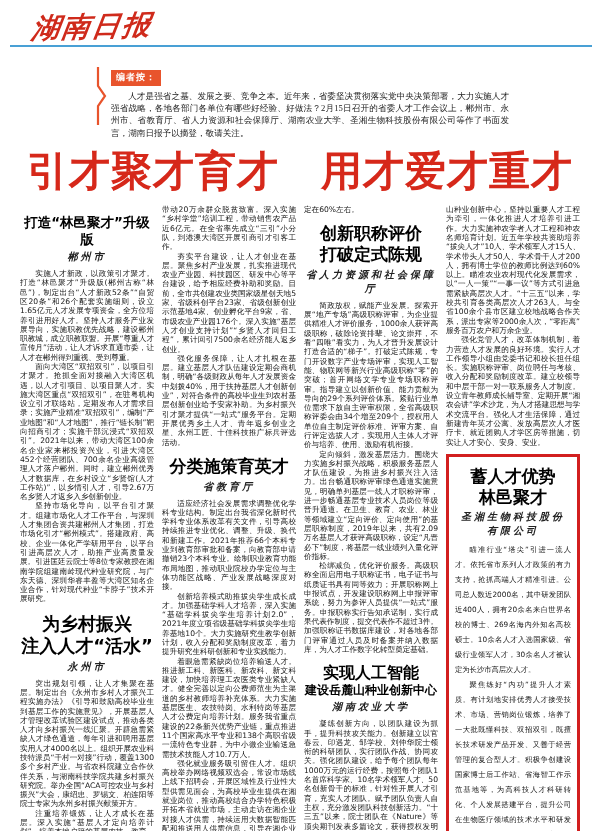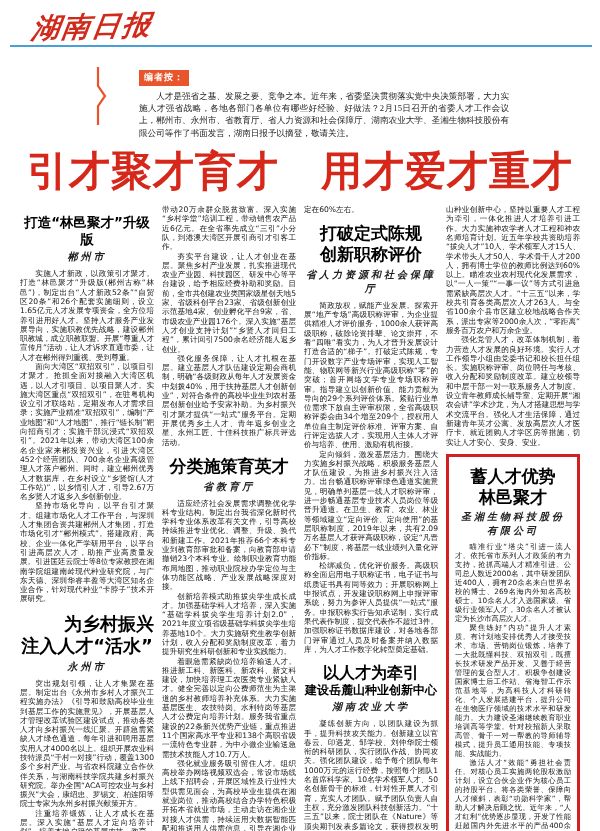--- a/index.html
+++ b/index.html
@@ -11,21 +11,21 @@
   
   .masthead{height:36px;padding-left:32px;}
   .logo{display:inline-block;font-family:"DejaVu Serif","Liberation Serif",serif;
         font-style:italic;font-weight:bold;font-size:28px;color:#cf2a1b;
         transform:skewX(-10deg) rotate(-2deg);letter-spacing:2px;}
   .blue-rule{height:2px;background:#49a0d5;margin:1px 8px 0 10px;}
 
   
   .editor-note{display:flex;margin:18px 0 0 95px;width:414px;}
   .note-bracket{flex:0 0 12px;margin-right:4px;padding-top:2px;}
-  .note-body{flex:1;margin-left:28px;}
+  .note-body{flex:1;}
   .note-label{display:inline-block;background:#e8542c;color:#ffffff;font-size:9px;
               font-weight:bold;padding:1px 5px 2px;letter-spacing:1px;}
   .note-text{margin:4px 0 0;font-family:Liberation Serif, serif;
              font-size:8.6px;line-height:12.2px;text-align:justify;text-indent:2em;color:#222;}
 
   
   .headline{margin:10px 12px 0;text-align:center;font-size:41px;font-weight:bold;
             color:#d6281a;letter-spacing:1px;line-height:1.08;}
 
   
@@ -37,21 +37,21 @@
   .body-para.cont{text-indent:0;}
 
   .sec-head{text-align:center;margin:9px 0 5px;}
   .sec-head-line{font-size:16px;font-weight:bold;line-height:1.22;color:#000;
                  font-family:"DejaVu Sans","Liberation Sans",sans-serif;}
   .sec-author{font-family:Liberation Mono, monospace;font-style:italic;
               font-weight:bold;font-size:10px;letter-spacing:3px;margin-top:3px;color:#222;}
 
   .red-box{border:3px solid #d21f1f;margin-top:7px;padding:3px 6px 6px;}
   .red-box .sec-head{margin:6px 0 4px;}
-  .red-box .body-para{font-size:7.3px;line-height:9px;}
+  .red-box .body-para{font-size:7.3px;line-height:15px;}
 </style>
 </head>
 <body>
 
 <div class="page">
 
   <div class="masthead">
     <span class="logo">湖南日报</span>
   </div>
   <div class="blue-rule"></div>
@@ -73,21 +73,21 @@
   <div class="cols">
     <div class="col">
         <div class="sec-head">
           <div class="sec-head-line" style="font-size: 13.5px;">打造“林邑聚才”升级版</div>
           <div class="sec-author">郴州市</div>
         </div>
         <div class="body-para">实施人才新政，以政策引才聚才。打造“林邑聚才”升级版(郴州古称“林邑”)，制定出台“人才新政52条”“自贸区20条”和26个配套实施细则，设立1.65亿元人才发展专项资金，全方位培养引进用好人才。坚持人才服务产业发展导向，实施职教优先战略，建设郴州职教城，成立职教联盟。开展“尊重人才宣传月”活动，让人才诉求直通市委，让人才在郴州得到重视、受到尊重。</div>
         <div class="body-para">面向大湾区“双招双引”，以项目引才聚才。抢抓全面对接融入大湾区机遇，以人才引项目、以项目聚人才。实施大湾区重点“双招双引”，在驻粤机构设立引才联络站，定期发布人才需求目录；实施产业精准“双招双引”，编制“产业地图”和“人才地图”，推行“链长制”靶向招商引才；实施干部沉浸式“双招双引”。2021年以来，带动大湾区100余名企业家来郴投资兴业，引进大湾区452个经营团队、700余名企业高级管理人才落户郴州。同时，建立郴州优秀人才数据库，在乡村设立“乡贤馆(人才工作站)”，以乡情引人才，引导2.67万名乡贤人才返乡入乡创新创业。</div>
         <div class="body-para">坚持市场化导向，以平台引才聚才。组建市场化人才工作平台，与深圳人才集团合资共建郴州人才集团，打造市场化引才“郴州模式”。搭建政府、高校、企业一体化产学研用平台，以平台引进高层次人才，助推产业高质量发展。引进匡廷云院士等8位专家教授在湘南学院组建南岭现代种业研究院，与广东天德、深圳华睿丰盈等大湾区知名企业合作，针对现代种业“卡脖子”技术开展研究。</div>
         <div class="sec-head">
-          <div class="sec-head-line" style="font-size: 18px; text-align: right;">为乡村振兴</div>
+          <div class="sec-head-line" style="font-size: 18px;">为乡村振兴</div>
           <div class="sec-head-line" style="font-size: 18px;">注入人才“活水”</div>
           <div class="sec-author">永州市</div>
         </div>
         <div class="body-para">突出规划引领，让人才集聚在基层。制定出台《永州市乡村人才振兴工程实施办法》《引导和鼓励高校毕业生到基层工作的实施意见》，开展基层人才管理改革试验区建设试点，推动各类人才向乡村振兴一线汇聚。开辟急需紧缺人才绿色通道，每年引进和聘用基层实用人才4000名以上。组织开展农业科技特派员“干村一对接”行动，覆盖1300多个乡村产业。与省农科院建立合作伙伴关系，与湖南科技学院共建乡村振兴研究院。举办全国“ACA可控农业与乡村振兴”大会，康绍忠、罗锡文、柏连阳等院士专家为永州乡村振兴献策开方。</div>
         <div class="body-para">注重培养锻炼，让人才成长在基层。深入实施“基层人才定向培养计划”，培养本地户籍的基层农技、教育、医卫类人才。深入实施“党建+新型职业农民培育”工程，创建“全国新型职业农民培育示范基地”，累计培训农村实用人才4.1万余人，</div>
       </div>
     <div class="col">
         <div class="body-para cont">带动20万余群众脱贫致富。深入实施“乡村学堂”培训工程，带动销售农产品近6亿元。在全省率先成立“三引”小分队，到港澳大湾区开展引商引才引客工作。</div>
         <div class="body-para">夯实平台建设，让人才创业在基层。聚焦乡村产业发展，扎实推进现代农业产业园、科技园区、研发中心等平台建设，给予相应经费补助和奖励。目前，全市共创建农业类国家级星创天地5家、省级科创平台23家、省级创新创业示范基地4家、创业孵化平台9家，省、市级农业产业园176个。深入实施“基层人才创业支持计划”“乡贤人才回归工程”，累计回引7500余名经济能人返乡创业。</div>
         <div class="body-para">强化服务保障，让人才扎根在基层。建立基层人才队伍建设定期会商机制，明确“各级财政从每年人才发展资金中划拨40%，用于扶持基层人才创新创业”，对符合条件的高校毕业生到农村基层创新创业给予安家补助。为乡村振兴引才聚才提供“一站式”服务平台。定期开展优秀乡土人才、青年返乡创业之星、永州工匠、十佳科技推广标兵评选活动。</div>
@@ -96,29 +96,29 @@
           <div class="sec-author">省教育厅</div>
         </div>
         <div class="body-para">适应经济社会发展需求调整优化学科专业结构。制定出台我省深化新时代学科专业体系改革有关文件，引导高校持续推进专业优化、调整、升级、换代和新建工作。2021年推荐66个本科专业到教育部审批和备案，向教育部申请撤销23个本科专业。绘制职业教育功能布局地图，推动职业院校办学定位与主体功能区战略、产业发展战略深度对接。</div>
         <div class="body-para">创新培养模式助推拔尖学生成长成才。加强基础学科人才培养，深入实施“基础学科拔尖学生培养计划2.0”，2021年度立项省级基础学科拔尖学生培养基地10个。大力实施研究生教学创新计划，收入分配和奖励制度改革，着力提升研究生科研创新和专业实践能力。</div>
         <div class="body-para">着眼急需紧缺岗位培养输送人才。推进新工科、新医科、新农科、新文科建设，加快培养理工农医类专业紧缺人才。健全完善以定向公费师范生为主渠道的乡村教师培养补充体系。大力实施基层医生、农技特岗、水利特岗等基层人才公费定向培养计划。服务我省重点建设的22条新兴优势产业链，重点推进11个国家高水平专业和138个高职省级一流特色专业群，为中小微企业输送急需技术技能人才10.7万人。</div>
         <div class="body-para">强化就业服务吸引留住人才。组织高校举办网络视频双选会，常设市场线上线下招聘会，开展区域性及行业性大型供需见面会，为高校毕业生提供在湘就业岗位，推动高校结合办学特色积极开拓本省就业市场，主动走访在湘企业对接人才供需，持续运用大数据智能匹配和推送用人供需信息，引导在湘企业与愿意留湘毕业生精准对接。持续组织实施“温暖三湘”行动，近三年来高校毕业生留湘就业比例稳</div>
       </div>
     <div class="col">
         <div class="body-para cont">定在60%左右。</div>
         <div class="sec-head">
+          <div class="sec-head-line" style="font-size: 17px;">创新职称评价</div>
           <div class="sec-head-line" style="font-size: 17px;">打破定式陈规</div>
-          <div class="sec-head-line" style="font-size: 17px;">创新职称评价</div>
           <div class="sec-author">省人力资源和社会保障厅</div>
         </div>
         <div class="body-para">简政放权，赋能产业发展。探索开展“地产专场”高级职称评审，为企业提供精准人才评价服务，1000余人获评高级职称，破除论资排辈、论文崇拜，不看“四唯”看实力，为人才晋升发展设计打造合适的“梯子”。打破定式陈规，专门开设数字产业专场评审，实现人工智能、物联网等新兴行业高级职称“零”的突破；首开网络文学专业专场职称评审。指导建立以创新价值、能力贡献为导向的29个系列评价体系。紧贴行业单位需求下放自主评审权限，全省高级职称评委会由34个增至209个，授权用人单位自主制定评价标准、评审方案、自行评定选拔人才，实现用人主体人才评价与培养、使用、激励有机衔接。</div>
         <div class="body-para">定向倾斜，激发基层活力。围绕大力实施乡村振兴战略，积极服务基层人才队伍建设，为推进乡村振兴注入活力。出台畅通职称评审绿色通道实施意见，明确单列基层一线人才职称评审，进一步畅通基层专业技术人员岗位等级晋升通道。在卫生、教育、农业、林业等领域建立“定向评价、定向使用”的基层职称制度，2019年以来，共有2.09万名基层人才获评高级职称，设定“凡晋必下”制度，将基层一线业绩列入量化评价指标。</div>
         <div class="body-para">松绑减负，优化评价服务。高级职称全面启用电子职称证书，电子证书与纸质证书具有同等效力；开展职称网上申报试点，开发建设职称网上申报评审系统，努力为参评人员提供“一站式”服务。申报职称实行告知承诺制，实行成果代表作制度，提交代表作不超过3件。加强职称证书数据库建设，对各地各部门评审通过人员及时备案并纳入数据库，为人才工作数字化转型奠定基础。</div>
         <div class="sec-head">
-          <div class="sec-head-line" style="font-size: 16px;">以人才为牵引</div>
+          <div class="sec-head-line" style="font-size: 16px;">实现人工智能</div>
           <div class="sec-head-line" style="font-size: 12px;">建设岳麓山种业创新中心</div>
           <div class="sec-author">湖南农业大学</div>
         </div>
         <div class="body-para">凝练创新方向，以团队建设为抓手，提升科技攻关能力。创新建立以官春云、印遇龙、邹学校、刘仲华院士领衔的科研团队，实行团队作战、协同攻关。强化团队建设，给予每个团队每年1000万元的运行经费，按照每个团队1名首席科学家、10名学术领军人才、50名创新骨干的标准，针对性开展人才引育，充实人才团队。赋予团队负责人自主权，充分激发团队科技创新活力。“十三五”以来，院士团队在《Nature》等顶尖期刊发表多篇论文，获得授权发明专利达1500余项，600多项实用技术成果应用于生产实践。</div>
       </div>
     <div class="col">
         <div class="body-para cont">山种业创新中心，坚持以重要人才工程为牵引，一体化推进人才培养引进工作。大力实施神农学者人才工程和神农名师培育计划。近五年学校共资助培养“拔尖人才”10人、学术领军人才15人、学术带头人才50人、学术骨干人才200人，拥有博士学位的教师比例达到60%以上。瞄准农业农村现代化发展需求，以“一人一策”“一事一议”等方式引进急需紧缺高层次人才。“十三五”以来，学校共引育各类高层次人才263人。与全省100余个县市区建立校地战略合作关系，派出专家等2000余人次，“零距离”服务百万农户和万余企业。</div>
         <div class="body-para">强化党管人才，改革体制机制，着力营造人才发展的良好环境。实行人才工作领导小组由党委书记和校长担任组长。实施职称评审、岗位聘任与考核、收入分配和奖励制度改革。建立校领导和中层干部一对一联系服务人才制度。设立青年教师成长辅导室、定期开展“湘农会讲”学术沙龙，为人才搭建思想与学术交流平台。强化人才生活保障，通过新建青年英才公寓、发放高层次人才医疗卡、就近团购人才学区房等措施，切实让人才安心、安身、安业。</div>
         <div class="red-box">
           <div class="sec-head">

